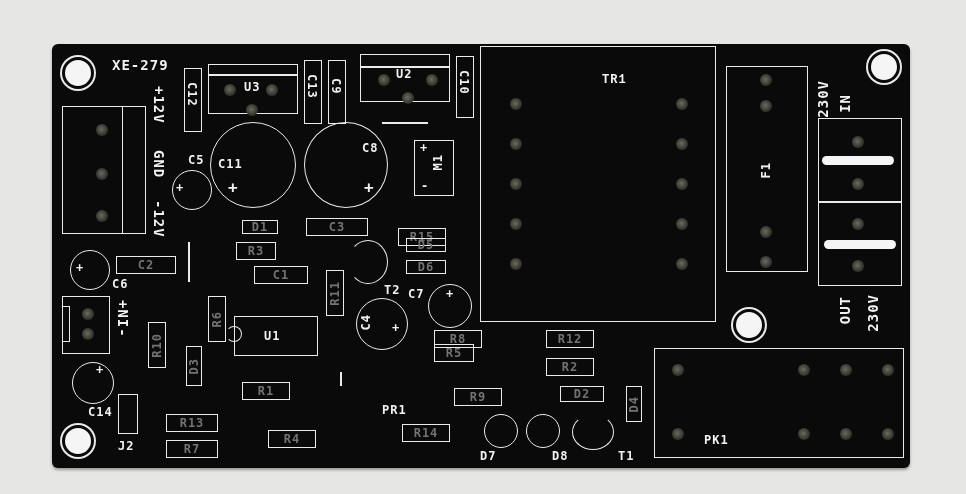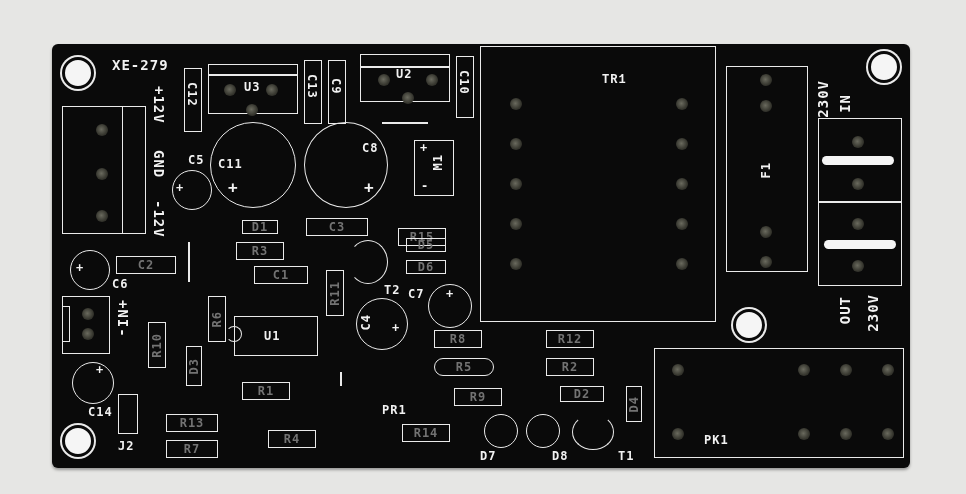--- a/index.html
+++ b/index.html
@@ -75,21 +75,21 @@
   <div class="lbl" style="left:369px;top:136px;">-</div>
   <div class="lbl vert" style="left:380px;top:110px;transform:rotate(180deg);">M1</div>
 
   <div class="circ" style="left:120px;top:126px;width:40px;height:40px;"></div>
   <div class="lbl" style="left:136px;top:110px;">C5</div>
   <div class="lbl" style="left:124px;top:138px;">+</div>
 
   <div class="res" style="left:190px;top:176px;width:36px;height:14px;">
       <span>D1</span>
     </div>
-  <div class="res" style="left:184px;top:198px;width:48px;height:18px;">
+  <div class="res" style="left:184px;top:198px;width:40px;height:18px;">
       <span>R3</span>
     </div>
   <div class="res" style="left:202px;top:222px;width:54px;height:18px;">
       <span>C1</span>
     </div>
   <div class="res" style="left:254px;top:174px;width:62px;height:18px;">
       <span>C3</span>
     </div>
 
   <div class="res" style="left:346px;top:184px;width:48px;height:18px;">
@@ -138,21 +138,21 @@
   <div class="circ" style="left:304px;top:254px;width:52px;height:52px;"></div>
   <div class="lbl vert" style="left:308px;top:270px;transform:rotate(180deg);">C4</div>
   <div class="lbl" style="left:340px;top:278px;">+</div>
   <div class="circ" style="left:376px;top:240px;width:44px;height:44px;"></div>
   <div class="lbl" style="left:356px;top:244px;">C7</div>
   <div class="lbl" style="left:394px;top:244px;">+</div>
 
   <div class="res" style="left:382px;top:286px;width:48px;height:18px;">
       <span>R8</span>
     </div>
-  <div class="res" style="left:382px;top:314px;width:60px;height:18px;border-radius:9px;">
+  <div class="res" style="left:382px;top:300px;width:40px;height:18px;">
       <span>R5</span>
     </div>
   <div class="res" style="left:402px;top:344px;width:48px;height:18px;">
       <span>R9</span>
     </div>
   <div class="res" style="left:350px;top:380px;width:48px;height:18px;">
       <span>R14</span>
     </div>
 
   <div class="res" style="left:494px;top:286px;width:48px;height:18px;">

